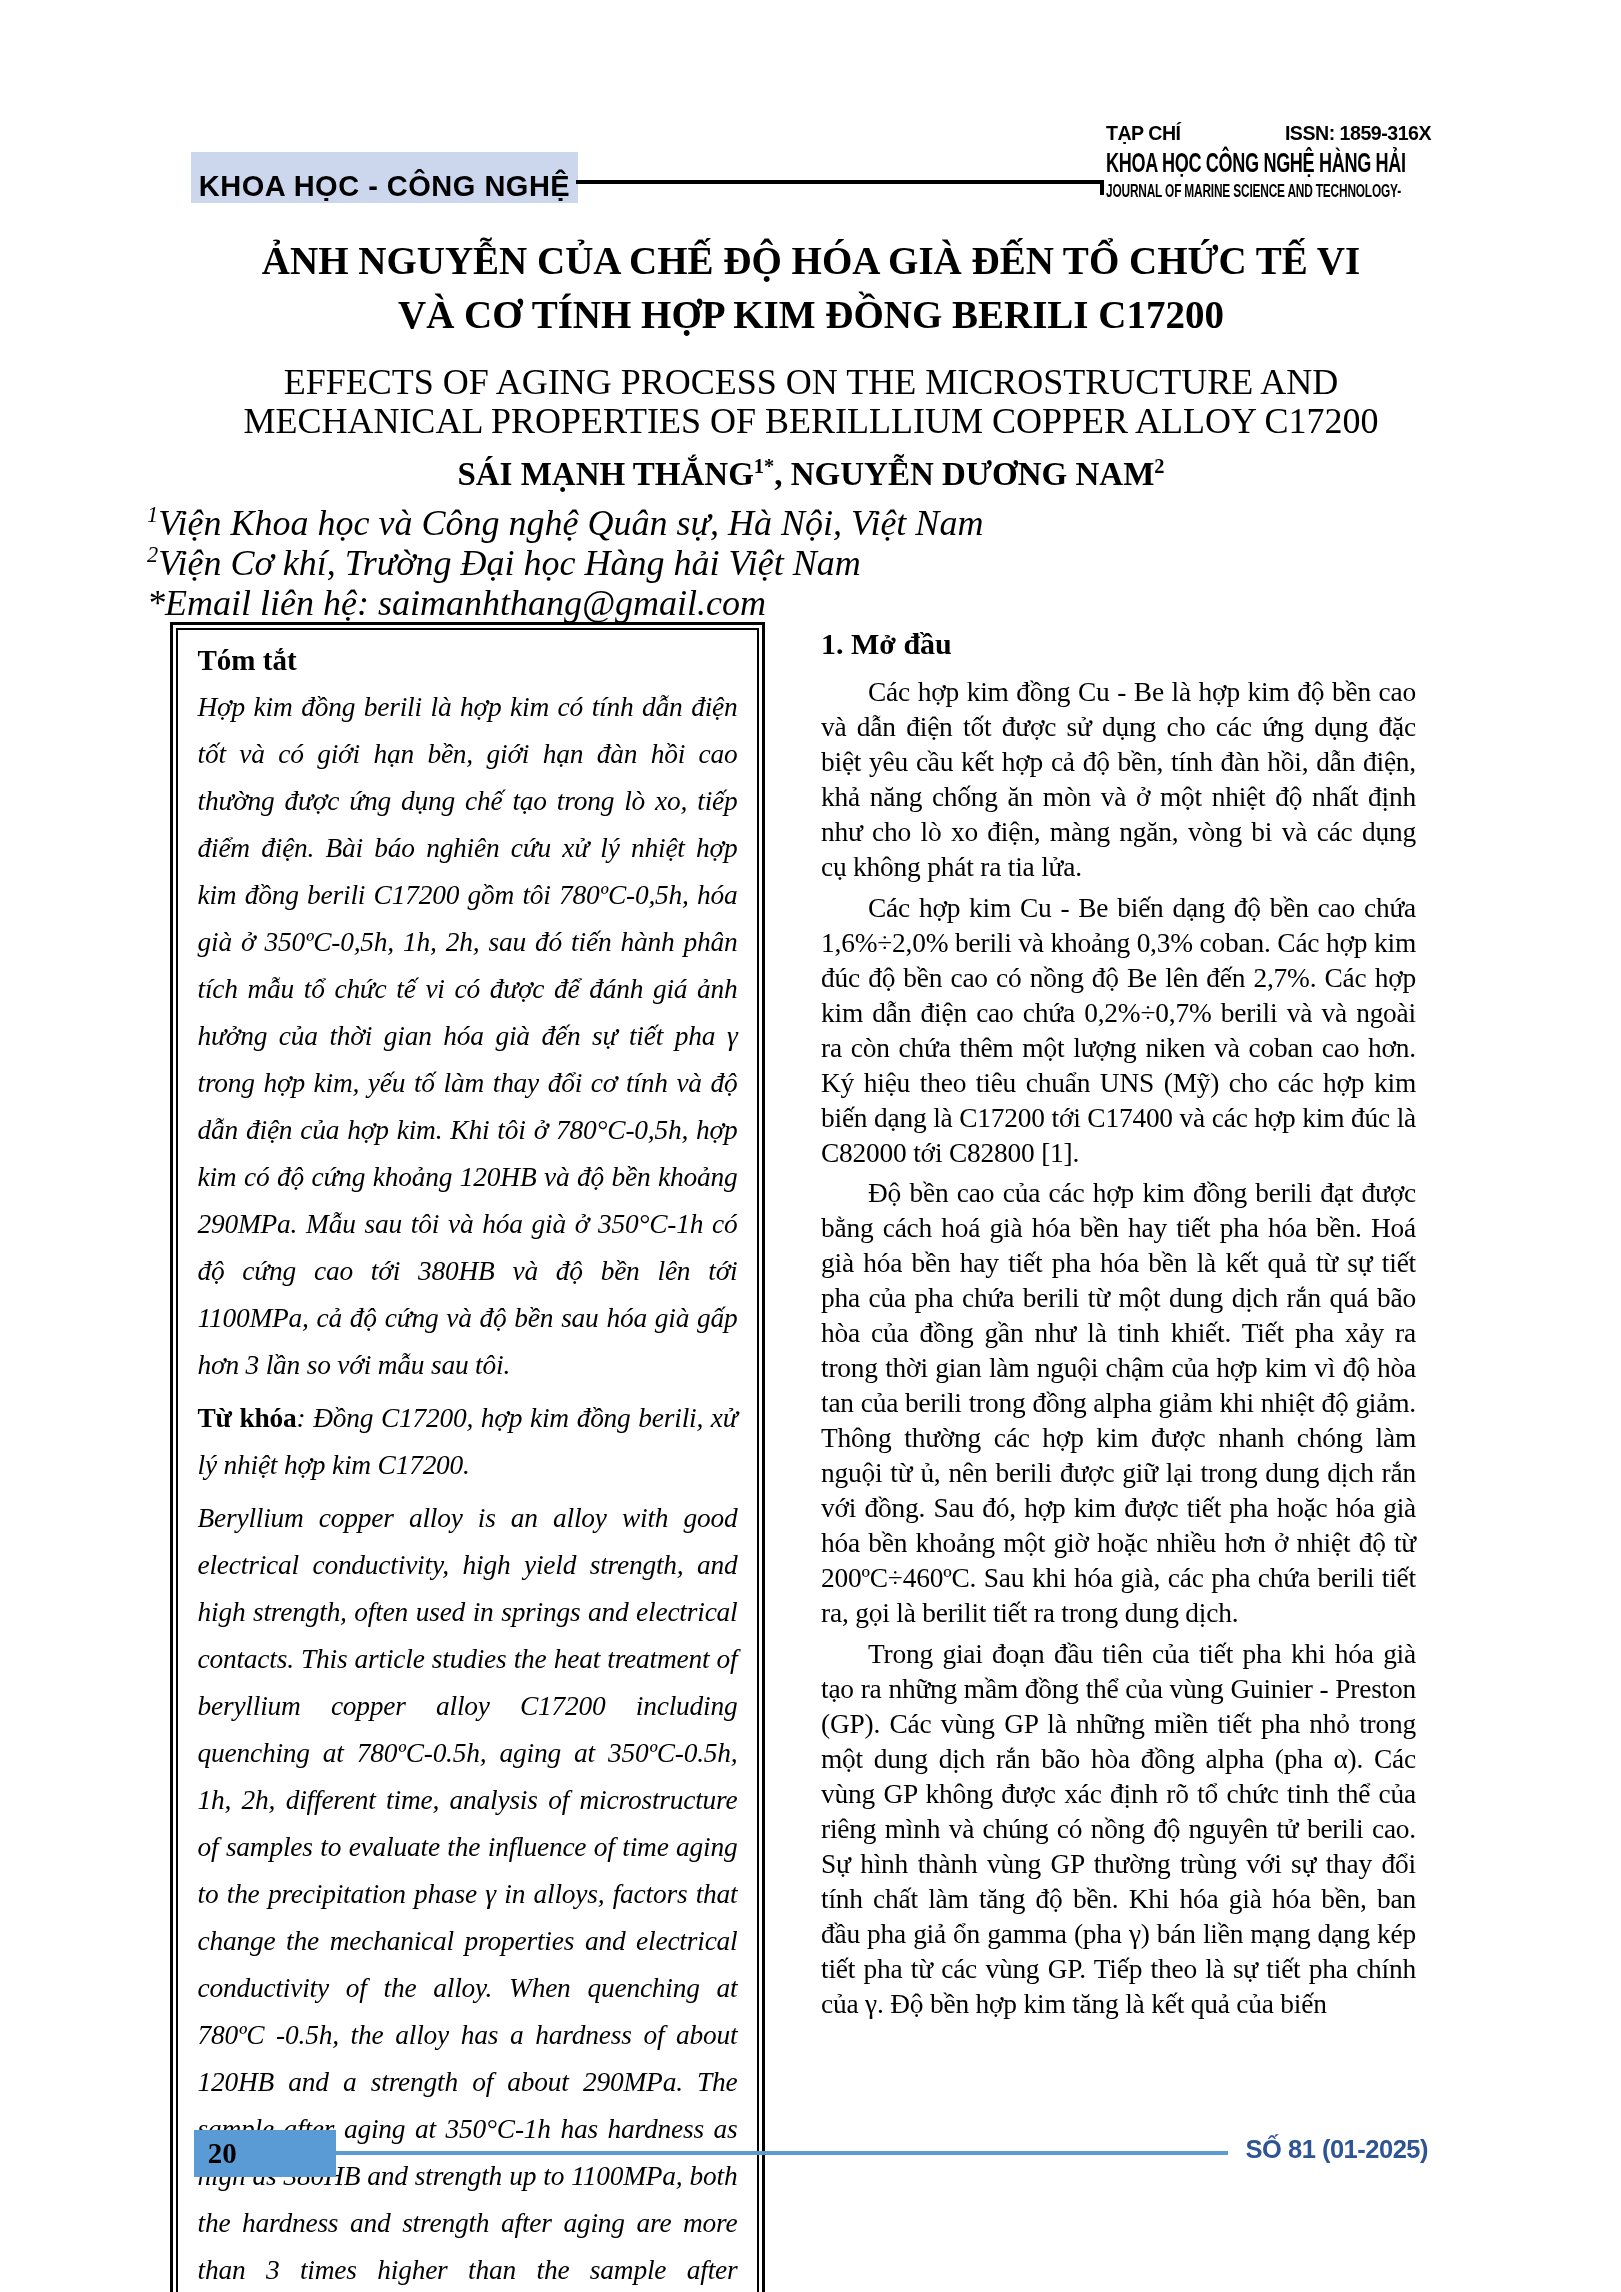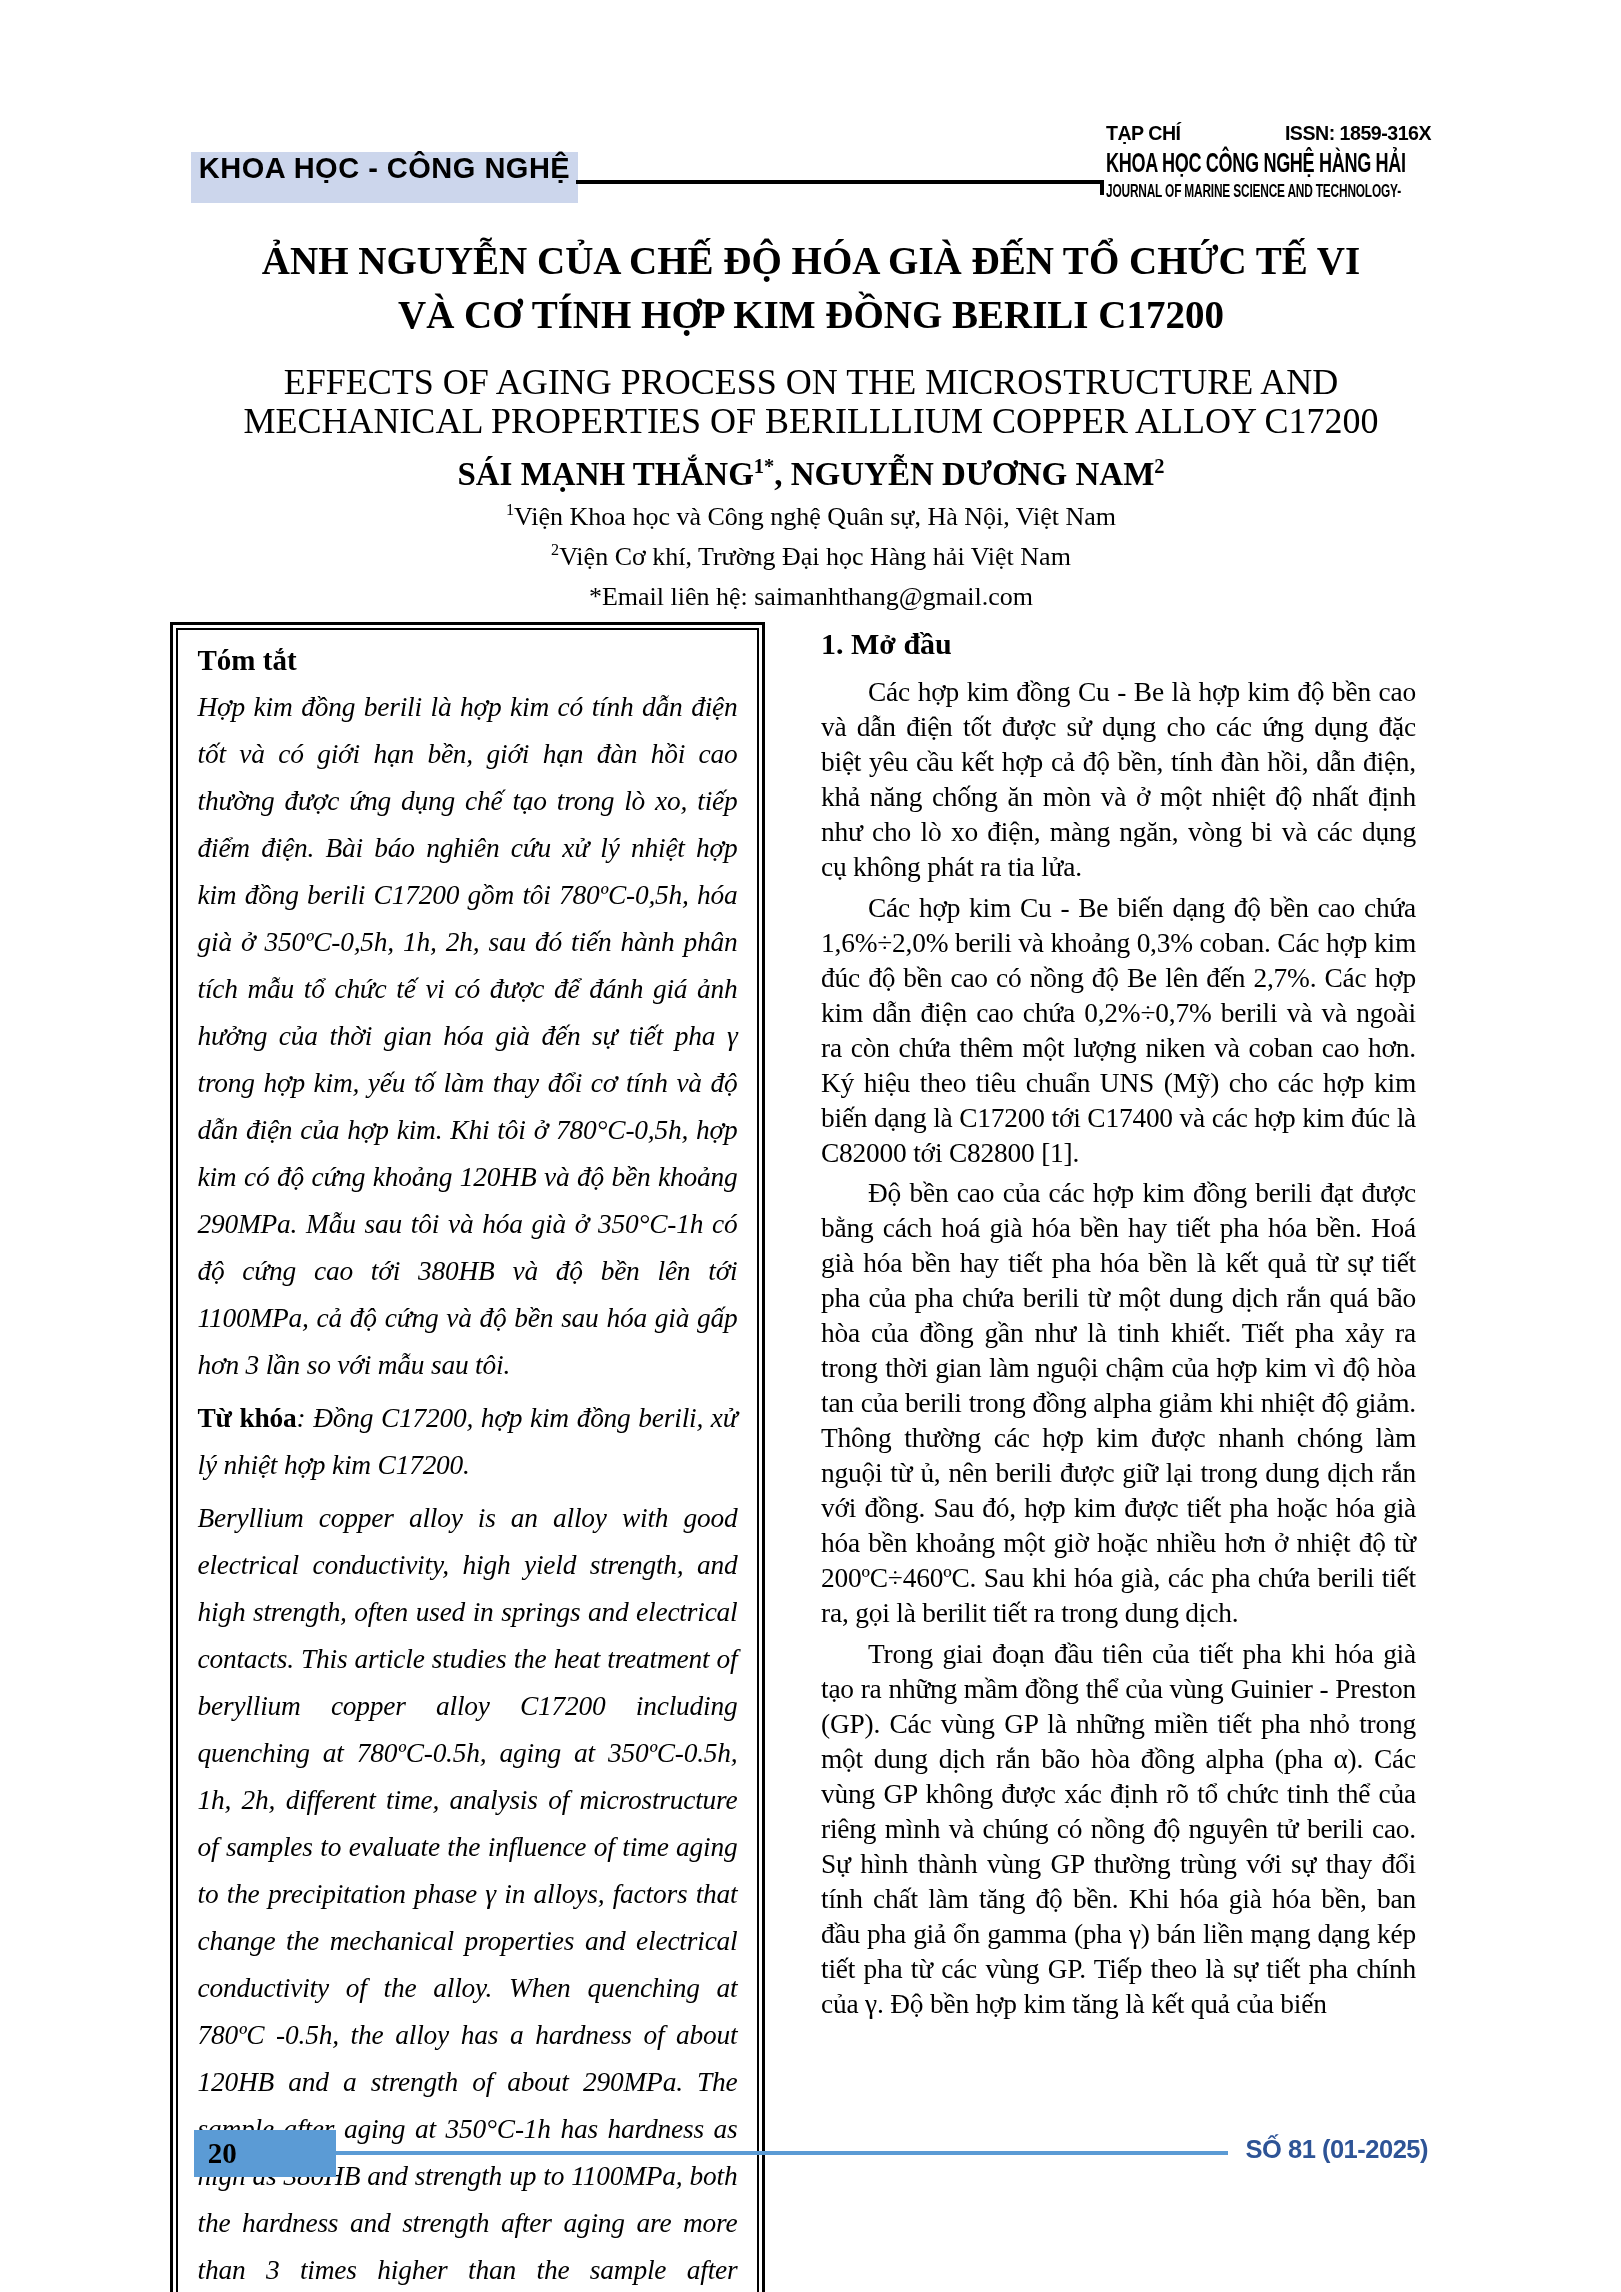--- a/index.html
+++ b/index.html
@@ -10,36 +10,36 @@
     font-family:"Liberation Serif", serif;
     color:#000;
     overflow:hidden;
   }
   .abs{position:absolute;}
 
   
   .band{
     left:191px;top:152px;width:387px;height:51px;
     background:var(--band-bg,#ccd6ec);
-    display:flex;align-items:flex-start;justify-content:center;
+    display:flex;align-items:flex-end;justify-content:center;
     font-family:"Liberation Sans",sans-serif;
     font-weight:bold;font-size:29px;letter-spacing:0.5px;
   }
   .rule-h{left:576px;top:180px;width:527px;height:3.9px;background:#000;}
   .rule-v{left:1100px;top:180px;width:3.9px;height:14.7px;background:#000;}
   .journal{left:1106px;top:122px;width:325px;font-family:"Liberation Sans",sans-serif;font-weight:bold;}
   .journal-row1{display:flex;justify-content:space-between;font-size:19.6px;letter-spacing:-0.5px;}
   .journal-name{font-size:27.4px;white-space:nowrap;transform:scaleX(0.66);transform-origin:left top;letter-spacing:-0.5px;margin-top:2px;}
   .journal-sub{font-size:18.6px;white-space:nowrap;transform:scaleX(0.64);transform-origin:left top;letter-spacing:-0.3px;margin-top:1px;}
 
   
   .titleline{left:147px;width:1328px;text-align:center;font-weight:bold;font-size:39px;white-space:nowrap;}
   .titleline.en{font-weight:normal;font-size:36px;}
   .authors{left:147px;top:456px;width:1328px;text-align:center;font-weight:bold;font-size:33px;}
-  .affil{left:147px;width:1328px;text-align:center;font-size:26px;}
+  .affil{left:147px;width:1328px;text-align:left;font-style:italic;font-size:36px;}
   sup{font-size:0.62em;vertical-align:super;line-height:0;}
 
   
   .abstract-outer{
     left:170px;top:622px;width:595px;height:1785px;
     border:3.9px solid #000;box-sizing:border-box;
   }
   .abstract-inner{
     position:absolute;left:2.9px;top:2.9px;right:2.9px;bottom:2.9px;
     border:2.9px solid #000;box-sizing:border-box;

